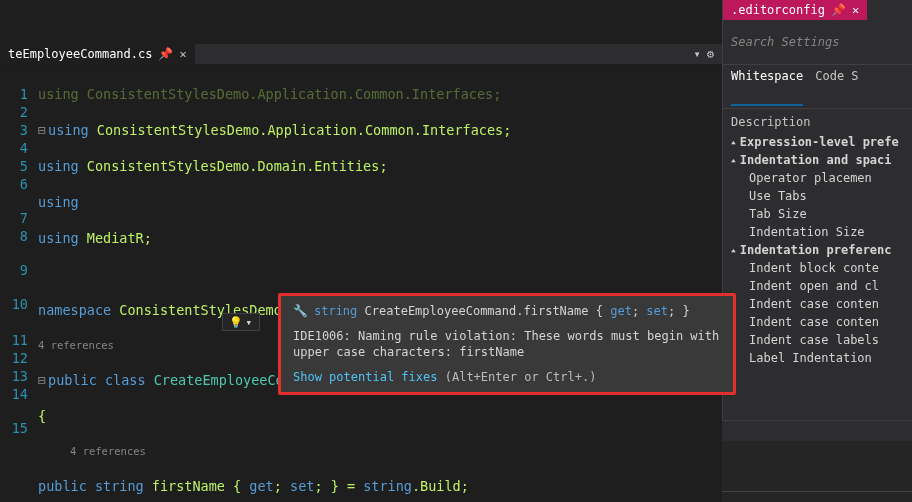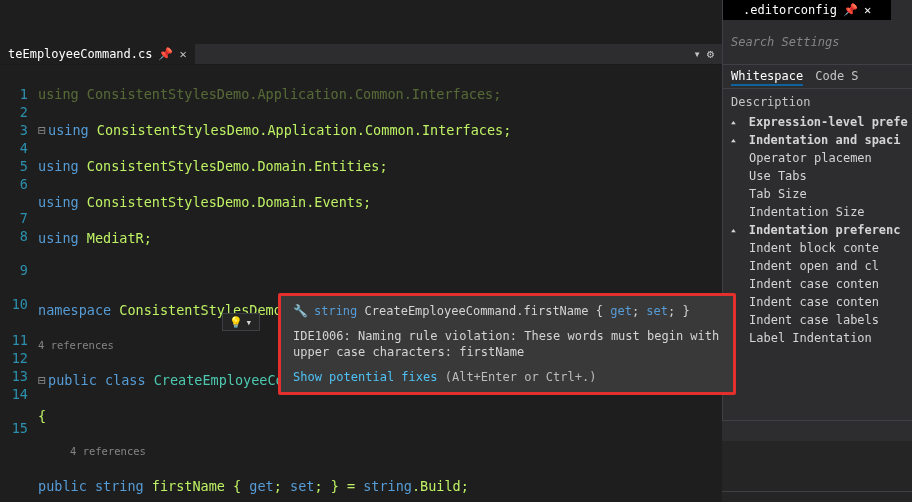--- a/index.html
+++ b/index.html
@@ -22,29 +22,29 @@
   .codelens { color: #858585; font-size: 10.5px; height: 16px; line-height: 16px; padding-left: 0; }
   .kw { color: #569cd6; } .type { color: #4ec9b0; } .ident { color: #bef264; }
   .collapse { color: #808080; width: 10px; display: inline-block; } .warn-icon { color: #ffcc00; }
   .tooltip-box { position: absolute; left: 278px; top: 228px; width: 458px; background: #393939; border: 3px solid #e3302c; border-radius: 2px; padding: 8px 12px; color: #d4d4d4; font-size: 12px; z-index: 20; font-family: 'Segoe UI', sans-serif;}
   .tooltip-sig { margin-bottom: 10px; display:flex; gap:6px; align-items:center; }
   .tooltip-err { margin-bottom: 10px; line-height: 1.35;}
   .tooltip-link { color: #4fc3f7; }
   .lightbulb { position:absolute; left: 222px; top: 248px; width: 38px; height: 18px; border:1px solid #3f3f46; background:#252526; display:flex; align-items:center; justify-content:center; gap:2px; z-index:21; font-size:11px; }
   .bulb { color:#ffd700; }
   .sidebar { width: 190px; background: #2d2d30; border-left: 1px solid #3f3f46; display:flex; flex-direction:column; font-size:12px; }
-  .sb-tab { background:#000000; padding:3px 20px; display:flex; align-items:center; gap:6px; color:#fff; }
+  .sb-tab { background:#be185d; padding:3px 8px; display:flex; align-items:center; gap:6px; color:#fff; }
   .sb-search { padding:15px 8px; color:#858585; font-style:italic; border-bottom:1px solid #3f3f46; }
   .sb-headers { display:flex; padding:4px 8px 0 8px; gap:12px; }
-  .sb-header { padding-bottom:1px; }
+  .sb-header { padding-bottom:21px; }
   .sb-header.active { border-bottom:2px solid #0e639c; color:#fff; }
   .sb-header.inactive { color:#c5c5c5; }
   .sb-desc { color:#c5c5c5; padding:6px 8px 4px 8px; border-top:1px solid #3f3f46; margin-top:2px;}
   .sb-tree { overflow:hidden; }
-  .sb-node { padding:2px 0 2px 8px; color:#d4d4d4; white-space:nowrap; display:flex; align-items:center; gap:13px;}
+  .sb-node { padding:2px 0 2px 8px; color:#d4d4d4; white-space:nowrap; display:flex; align-items:center; gap:4px;}
   .sb-node.bold { font-weight:600; }
   .sb-node .tri { font-size:8px; transform: scaleY(0.7); }
   .sb-leaf { padding-left: 26px; }
   .bottom { flex:1; background:#252526; border-top:1px solid #3f3f46; display:flex; flex-direction:column; }
   .bottom-tabs { height:20px; display:flex; align-items:center; padding:0 4px; color:#c5c5c5; font-size:12px; background:#2d2d30; }
   .err-filter-bar { display:flex; align-items:center; gap:0; padding:3px 4px; border:3px solid #e3302c; margin:1px 290px 1px 0; height:30px; background:#252526; }
   .filter-item { display:flex; align-items:center; gap:5px; padding:2px 10px; border-right:1px solid #3f3f46; color:#d4d4d4; font-size:11.5px; white-space:nowrap; }
   .filter-item.dd { gap:4px; }
   .filter-item .cnt.err { color:#e74856; } .cnt.warn { color:#ffcc00; } .cnt.info { color:#3794ff; }
   .err-cols { display:flex; padding:2px 4px; border-bottom:1px solid #3f3f46; color:#c5c5c5; font-size:11.5px; }
@@ -105,21 +105,21 @@
           <div>12</div>
           <div>13</div>
           <div style="height:18px">14</div>
         <div style="height:16px"></div>
           <div>15</div>
       </div>
       <div class="code-lines">
 <div class="line" style="opacity:0.35"><span class="ident">using ConsistentStylesDemo.Application.Common.Interfaces;</span></div>
 <div class="line"><span class="collapse">⊟</span><span class="kw">using </span><span class="ident">ConsistentStylesDemo.Application.Common.Interfaces;</span></div>
 <div class="line"> <span class="kw">using </span><span class="ident">ConsistentStylesDemo.Domain.Entities;</span></div>
-<div class="line"> <span class="kw">using </span><span class="ident">ConsistentStylesDemo.Domain.Events;</span></div>
+<div class="line"> <span class="kw">using </span></div>
 <div class="line"> <span class="kw">using </span><span class="ident">MediatR;</span></div>
 <div class="line"></div>
 <div class="line"> <span class="kw">namespace </span><span class="ident">ConsistentStylesDemo.Application.Employees.Commands.CreateEmployee</span></div>
 <div class="codelens">4 references</div>
 <div class="line"><span class="collapse">⊟</span><span class="kw">public class </span><span class="type">CreateEmployeeCommand</span><span> : </span><span class="type">IRequest</span><span class="ident">&lt;</span><span class="kw">int</span><span class="ident">&gt;</span></div>
 <div class="line"> <span class="ident">{</span></div>
 <div class="codelens" style="padding-left:32px">4 references</div>
 <div class="line">     <span class="kw">public </span><span class="kw">string </span><span class="ident">firstName</span><span class="ident"> { </span><span class="kw">get</span><span class="ident">; </span><span class="kw">set</span><span class="ident">; } = </span><span class="kw">string</span><span class="ident">.Build;</span></div>
 <div class="codelens" style="padding-left:32px">1 reference</div>
 

